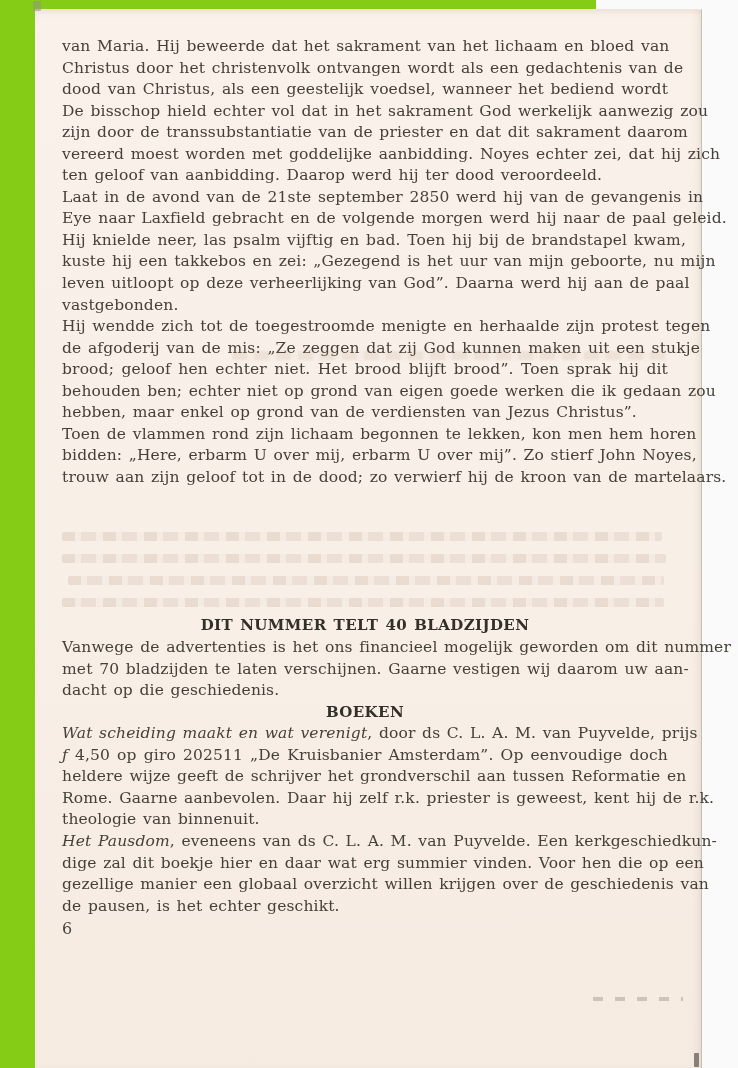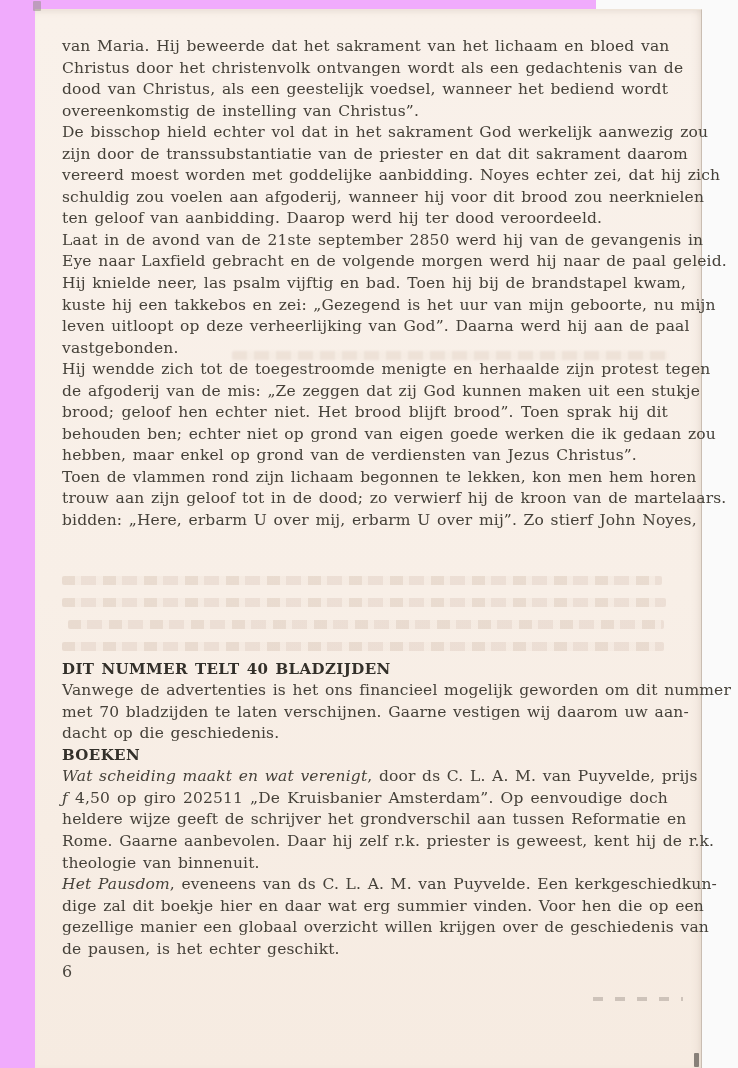--- a/index.html
+++ b/index.html
@@ -2,21 +2,21 @@
 <html><head>
 <meta charset="utf-8">
 <style>
   html,body{margin:0;padding:0;}
   body{
     width:738px;height:1068px;
     background:#fafafa;
     font-family:"DejaVu Serif", serif;
     overflow:hidden;
   }
-  .scan{position:relative;width:596px;height:1068px;background:#f0abfc;}
+  .scan{position:relative;width:596px;height:1068px;background:#84cc16;}
   .page{
     position:absolute;left:35px;top:9px;width:666px;height:1059px;
     background:linear-gradient(180deg,#f9f1ea 0%,#f8efe7 55%,#f6ebe1 100%);
     border-top:1px solid #efe5da;
     border-right:1px solid #c9bdb2;
     box-shadow:inset -6px 0 10px -6px rgba(150,130,110,0.25), inset 0 6px 8px -6px rgba(150,130,110,0.18);
   }
   .text-block{
     position:absolute;left:27px;top:26px;width:606px;
     color:#454139;
@@ -28,21 +28,21 @@
   .line{
     height:21.55px;line-height:21.55px;
     text-align:justify;text-align-last:justify;
     white-space:nowrap;
     overflow:visible;
   }
   .line.last{text-align-last:left;}
   .it{font-style:italic;}
   .heading{
     height:21.55px;line-height:21.55px;
-    text-align:left;
+    text-align:center;
     font-weight:bold;
     color:#33302a;
     font-size:15px;
     letter-spacing:0.4px;
   }
   .ghost-zone{position:relative;height:127px;}
   .ghost-bar{
     position:absolute;height:9px;border-radius:2px;
     background:repeating-linear-gradient(90deg,
       rgba(176,141,118,0.20) 0 13px, rgba(176,141,118,0.04) 13px 19px,
@@ -80,48 +80,46 @@
 <body>
 
 <div class="scan">
   <div class="page">
     <div class="speck-top-left"></div>
     <div class="text-block" id="text-block">
         <div class="para">
           <div class="line">van Maria. Hij beweerde dat het sakrament van het lichaam en bloed van</div>
           <div class="line">Christus door het christenvolk ontvangen wordt als een gedachtenis van de</div>
           <div class="line">dood van Christus, als een geestelijk voedsel, wanneer het bediend wordt</div>
-          <div class="line last">overeenkomstig de instelling van Christus”.</div>
         </div>
         <div class="para">
           <div class="line">De bisschop hield echter vol dat in het sakrament God werkelijk aanwezig zou</div>
           <div class="line">zijn door de transsubstantiatie van de priester en dat dit sakrament daarom</div>
           <div class="line">vereerd moest worden met goddelijke aanbidding. Noyes echter zei, dat hij zich</div>
-          <div class="line">schuldig zou voelen aan afgoderij, wanneer hij voor dit brood zou neerknielen</div>
           <div class="line last">ten geloof van aanbidding. Daarop werd hij ter dood veroordeeld.</div>
         </div>
         <div class="para">
           <div class="line">Laat in de avond van de 21ste september 2850 werd hij van de gevangenis in</div>
           <div class="line">Eye naar Laxfield gebracht en de volgende morgen werd hij naar de paal geleid.</div>
           <div class="line">Hij knielde neer, las psalm vijftig en bad. Toen hij bij de brandstapel kwam,</div>
           <div class="line">kuste hij een takkebos en zei: „Gezegend is het uur van mijn geboorte, nu mijn</div>
           <div class="line">leven uitloopt op deze verheerlijking van God”. Daarna werd hij aan de paal</div>
           <div class="line last">vastgebonden.</div>
         </div>
         <div class="para">
           <div class="line">Hij wendde zich tot de toegestroomde menigte en herhaalde zijn protest tegen</div>
           <div class="line">de afgoderij van de mis: „Ze zeggen dat zij God kunnen maken uit een stukje</div>
           <div class="line">brood; geloof hen echter niet. Het brood blijft brood”. Toen sprak hij dit</div>
           <div class="line">behouden ben; echter niet op grond van eigen goede werken die ik gedaan zou</div>
           <div class="line last">hebben, maar enkel op grond van de verdiensten van Jezus Christus”.</div>
         </div>
         <div class="para">
           <div class="line">Toen de vlammen rond zijn lichaam begonnen te lekken, kon men hem horen</div>
+          <div class="line">bidden: „Here, erbarm U over mij, erbarm U over mij”. Zo stierf John Noyes,</div>
           <div class="line last">trouw aan zijn geloof tot in de dood; zo verwierf hij de kroon van de martelaars.</div>
-          <div class="line">bidden: „Here, erbarm U over mij, erbarm U over mij”. Zo stierf John Noyes,</div>
         </div>
         <div class="ghost-zone">
           <div class="ghost-bar" style="top: 44px; left: 0px; width: 600px;"></div>
           <div class="ghost-bar" style="top: 66px; left: 0px; width: 604px;"></div>
           <div class="ghost-bar" style="top: 88px; left: 6px; width: 596px;"></div>
           <div class="ghost-bar" style="top: 110px; left: 0px; width: 602px;"></div>
         </div>
         <div class="heading">DIT NUMMER TELT 40 BLADZIJDEN</div>
         <div class="para">
           <div class="line">Vanwege de advertenties is het ons financieel mogelijk geworden om dit nummer</div>

